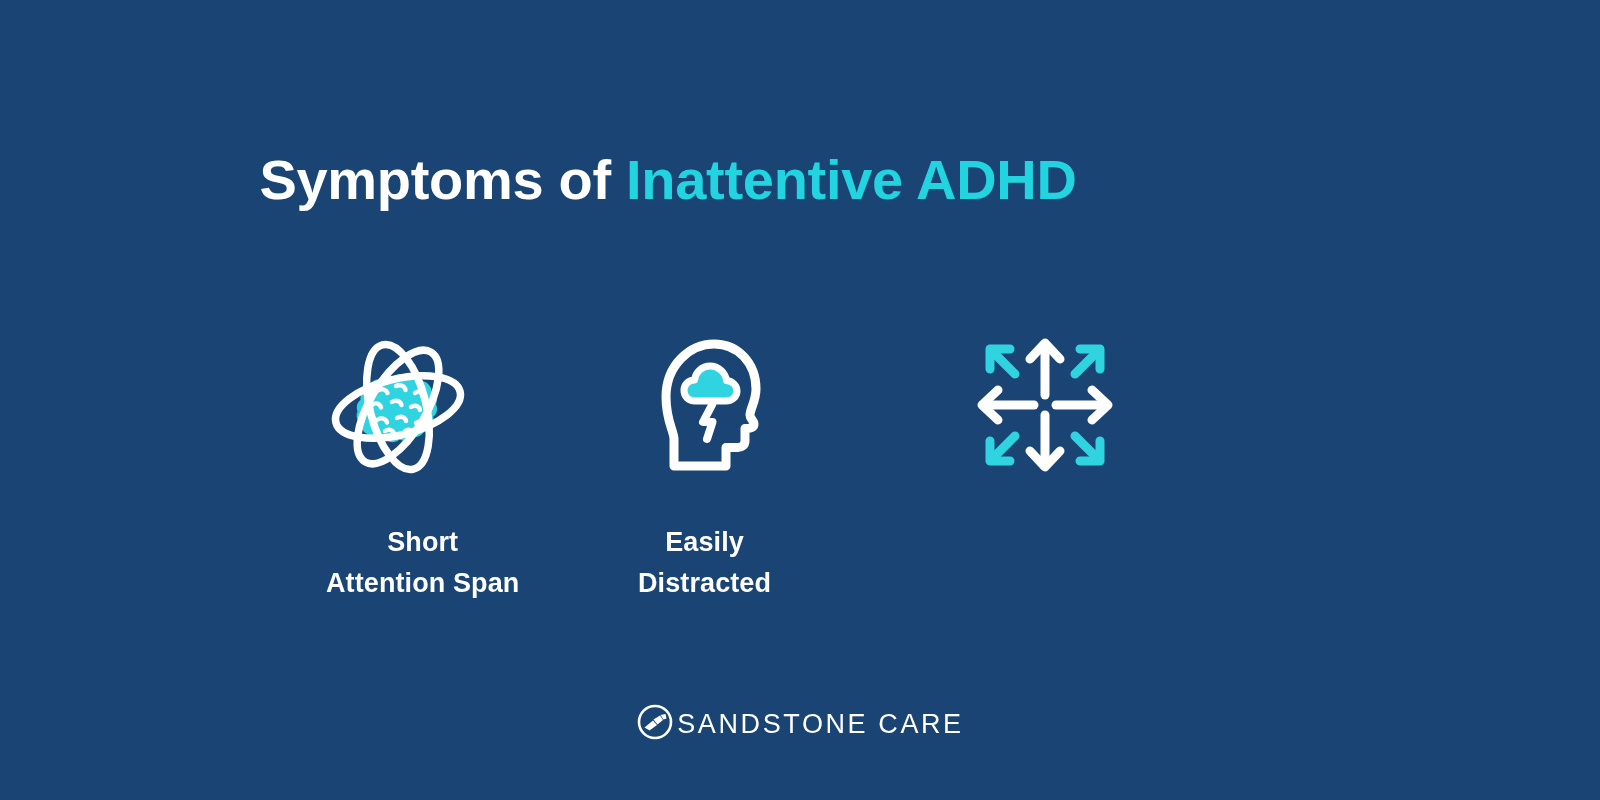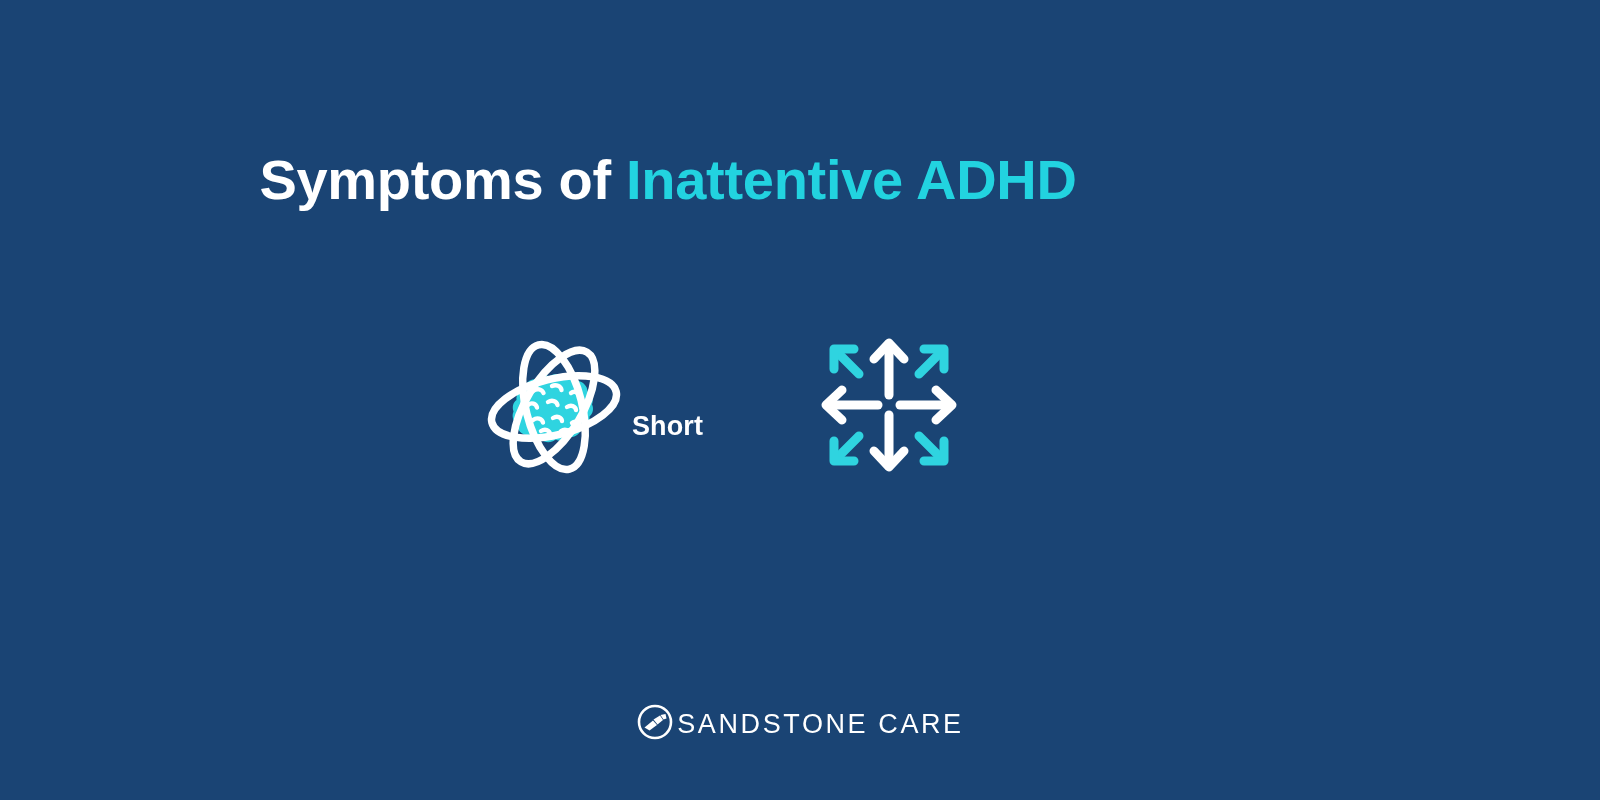--- a/index.html
+++ b/index.html
@@ -35,22 +35,22 @@
   .cards {
     position:absolute;
     top:330px; left:0; width:1600px;
     display:flex;
     justify-content:center;
     align-items:flex-start;
   }
   .card {
     width:312px;
     display:flex;
-    flex-direction:row;
-    align-items:center;
+    flex-direction:column;
+    align-items:flex-start;
   }
   .card.c1 { margin-left:8px; }
   .card.c4 { margin-left:20px; }
 
   .icon-wrap {
     height:150px;
     width:150px;
     display:flex;
     align-items:center;
     justify-content:center;
@@ -125,23 +125,47 @@
 
           <g stroke="#ffffff" stroke-width="7.5" fill="none" stroke-linecap="round">
             <ellipse cx="68" cy="72" rx="28" ry="64" transform="rotate(-14 68 72)"></ellipse>
             <ellipse cx="68" cy="72" rx="28" ry="64" transform="rotate(76 68 72)"></ellipse>
             <ellipse cx="68" cy="72" rx="28" ry="64" transform="rotate(31 68 72)"></ellipse>
           </g>
         </svg>
       </div>
       <div class="card-label">
         <div>Short</div>
+        <div>Attention Span</div>
       </div>
     </div>
 
+    <div class="card c2">
+      <div class="icon-wrap">
+        <svg width="126" height="140" viewBox="0 0 126 140" fill="none" aria-hidden="true">
+
+          <path d="M16 62 C16 30 40 9 64 9 C88 9 106 28 106 54
+                   C106 66 100 74 100 80 C100 84 104 85.5 104 89
+                   C104 92.5 99.5 93.5 95 93.5
+                   L95 106 C95 110 92 112.5 88 112.5
+                   L76 112.5 L76 131 L24 131 L24 104
+                   C24 96 16 86 16 62 Z" stroke="#ffffff" stroke-width="9" stroke-linejoin="round" stroke-linecap="round" fill="none"></path>
+
+          <path d="M45 66 C38.5 66 34 61.5 34 55.5 C34 49.5 38.5 45 44.5 45
+                   C45.5 37 52 31 60 31 C68.5 31 75.5 37.5 76.5 45.5
+                   C82.5 46 87 50.5 87 56 C87 61.5 82.5 66 76 66 Z" fill="#2fd4e0" stroke="#ffffff" stroke-width="7" stroke-linejoin="round"></path>
+
+          <path d="M62 70 L53 87 L62.5 87 L57 104" stroke="#ffffff" stroke-width="8" stroke-linejoin="round" stroke-linecap="round" fill="none"></path>
+        </svg>
+      </div>
+      <div class="card-label">
+        <div>Easily</div>
+        <div>Distracted</div>
+      </div>
+    </div>
 
 
     <div class="card c4">
       <div class="icon-wrap">
         <svg width="142" height="140" viewBox="0 0 142 140" fill="none" aria-hidden="true">
           <g stroke-linecap="round" stroke-linejoin="round" fill="none">
 
             <g stroke="#2fd4e0" stroke-width="9">
               <line x1="101" y1="39" x2="124" y2="16"></line>
               <polyline points="106,14 126,14 126,34"></polyline>

